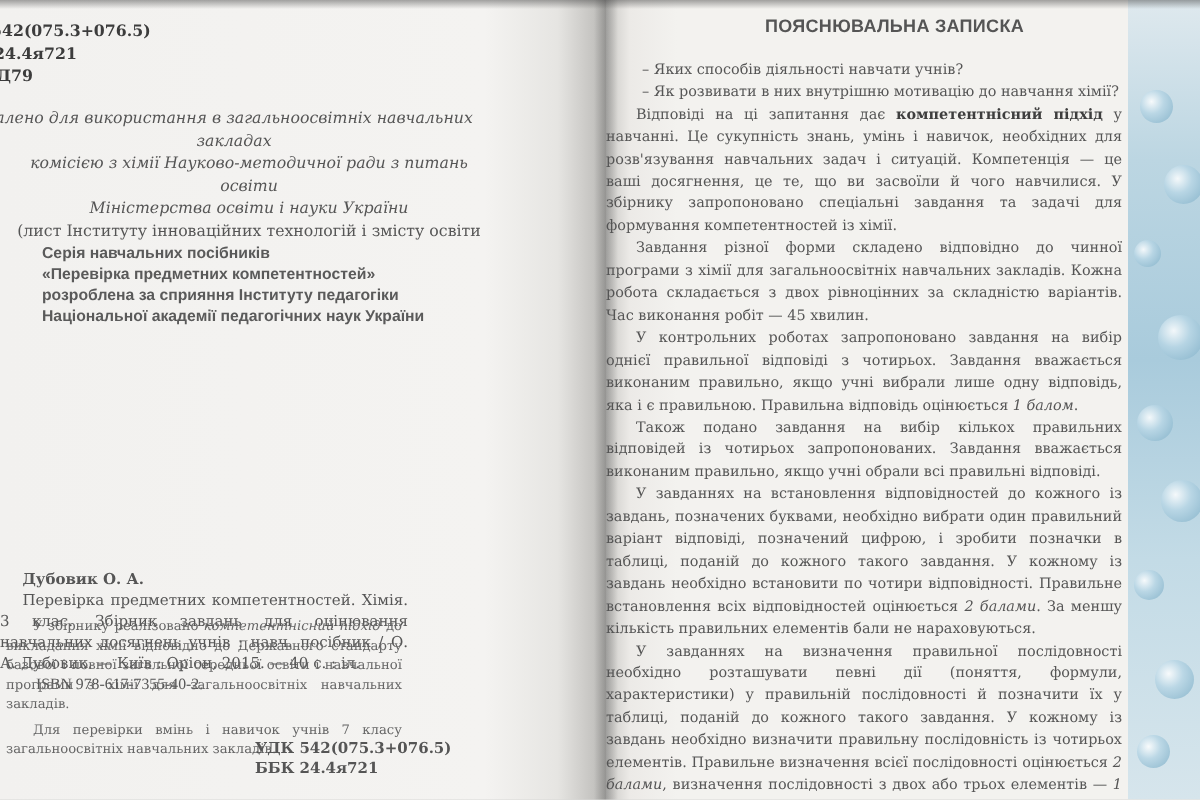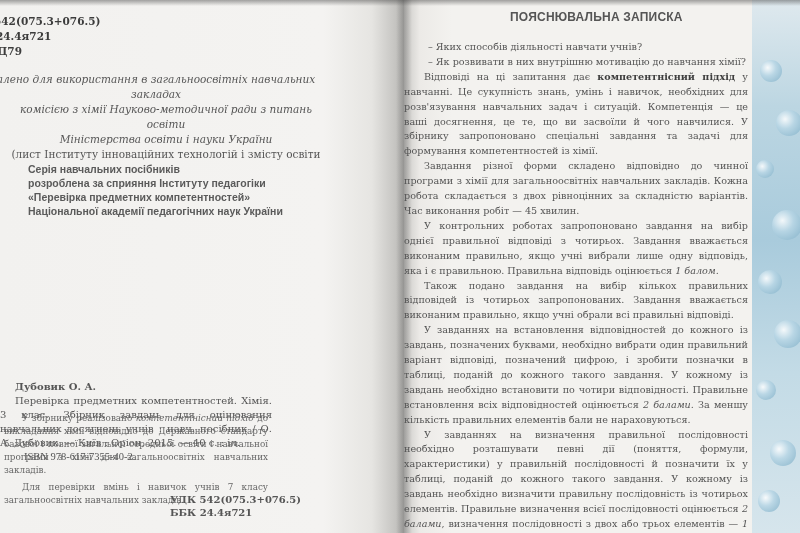--- a/index.html
+++ b/index.html
@@ -63,22 +63,22 @@
 
   <div class="approval">
     <div style="margin-left:-20px">алено для використання в загальноосвітніх навчальних закладах</div>
     <div>комісією з хімії Науково-методичної ради з питань освіти</div>
     <div>Міністерства освіти і науки України</div>
     <div class="nonital">(лист Інституту інноваційних технологій і змісту освіти</div>
   </div>
 
   <div class="series">
     <div>Серія навчальних посібників</div>
+    <div>«Перевірка предметних компетентностей»</div>
     <div>розроблена за сприяння Інституту педагогіки</div>
-    <div>«Перевірка предметних компетентностей»</div>
     <div>Національної академії педагогічних наук України</div>
   </div>
 
   <div class="biblio">
     <div class="author">Дубовик О. А.</div>
     <div class="indent">Перевірка предметних компетентностей. Хімія. 3 клас. Збірник завдань для оцінювання навчальних досягнень учнів : навч. посібник / О. А. Дубовик. — Київ : Оріон, 2015. — 40 с. : іл.</div>
     <div class="isbn">ISBN 978-617-7355-40-2.</div>
   </div>
 
   <div class="abstract">

